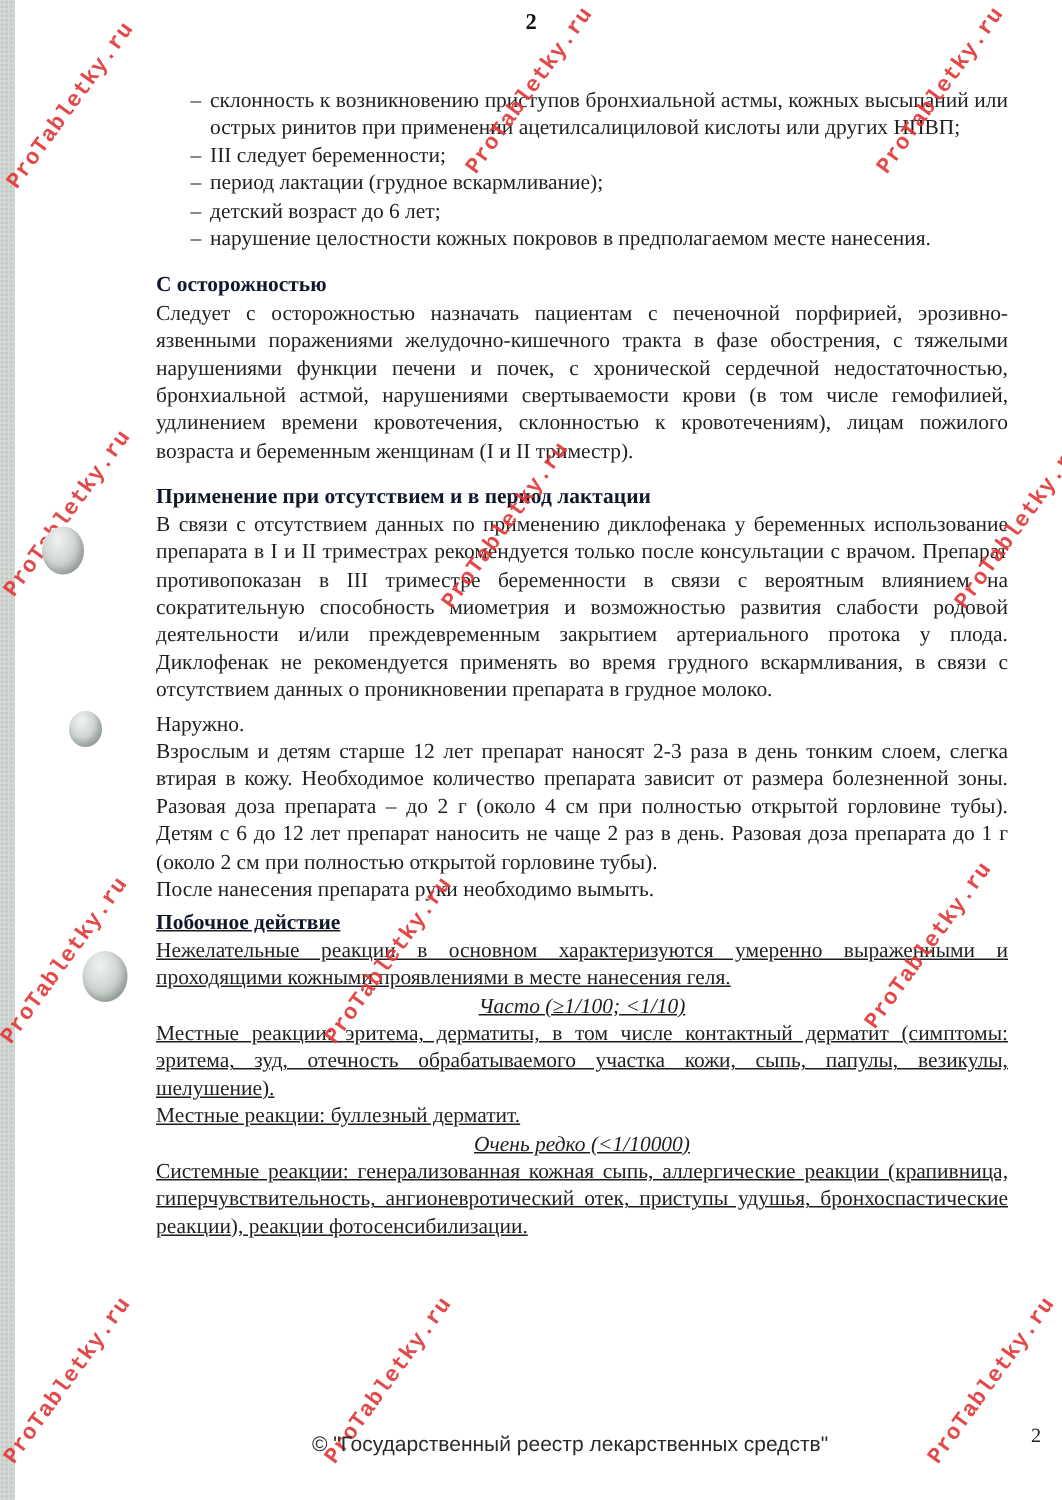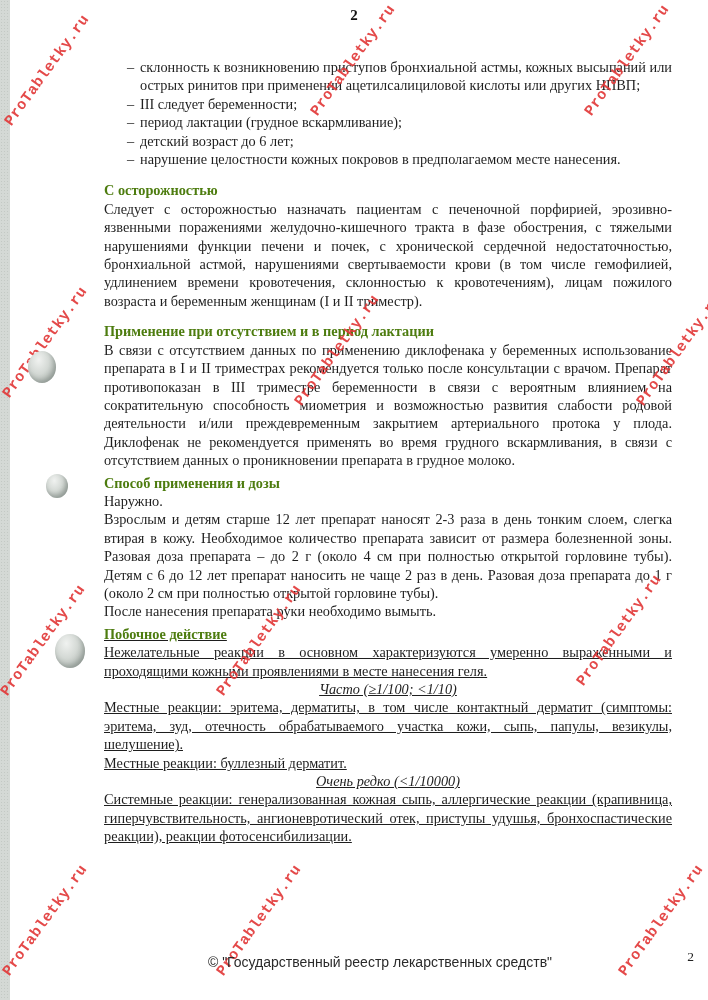--- a/index.html
+++ b/index.html
@@ -28,21 +28,21 @@
   }
   .list .li{
     position:relative;padding-left:36px;text-align:justify;
   }
   .list .dash{position:absolute;left:23px;top:0;}
   .section{margin:0;}
   .s1{margin-top:13px;}
   .s2{margin-top:12px;}
   .s3{margin-top:4px;}
   .s4{margin-top:4px;text-decoration:underline;}
-  .heading{font-weight:bold;color:#4d7c0f;}
+  .heading{font-weight:bold;color:#0f172a;}
   p{margin:0;text-align:justify;}
   .italic{font-style:italic;text-align:center;}
   .wm{
     position:absolute;
     font-family:"Liberation Mono", monospace;
     font-weight:bold;
     font-size:15px;
     line-height:19px;
     letter-spacing:0.5px;
     color:#e23a3a;
@@ -90,21 +90,20 @@
       <div class="heading">С осторожностью</div>
       <p>Следует с осторожностью назначать пациентам с печеночной порфирией, эрозивно-язвенными поражениями желудочно-кишечного тракта в фазе обострения, с тяжелыми нарушениями функции печени и почек, с хронической сердечной недостаточностью, бронхиальной астмой, нарушениями свертываемости крови (в том числе гемофилией, удлинением времени кровотечения, склонностью к кровотечениям), лицам пожилого возраста и беременным женщинам (I и II триместр).</p>
     </div>
 
     <div class="section s2">
       <div class="heading">Применение при отсутствием и в период лактации</div>
       <p>В связи с отсутствием данных по применению диклофенака у беременных использование препарата в I и II триместрах рекомендуется только после консультации с врачом. Препарат противопоказан в III триместре беременности в связи с вероятным влиянием на сократительную способность миометрия и возможностью развития слабости родовой деятельности и/или преждевременным закрытием артериального протока у плода. Диклофенак не рекомендуется применять во время грудного вскармливания, в связи с отсутствием данных о проникновении препарата в грудное молоко.</p>
     </div>
 
     <div class="section s3">
-      <div class="heading">Способ применения и дозы</div>
       <p>Наружно.</p>
       <p>Взрослым и детям старше 12 лет препарат наносят 2-3 раза в день тонким слоем, слегка втирая в кожу. Необходимое количество препарата зависит от размера болезненной зоны. Разовая доза препарата – до 2 г (около 4 см при полностью открытой горловине тубы). Детям с 6 до 12 лет препарат наносить не чаще 2 раз в день. Разовая доза препарата до 1 г (около 2 см при полностью открытой горловине тубы).</p>
       <p>После нанесения препарата руки необходимо вымыть.</p>
     </div>
 
     <div class="section s4">
       <div class="heading">Побочное действие</div>
       <p>Нежелательные реакции в основном характеризуются умеренно выраженными и проходящими кожными проявлениями в месте нанесения геля.</p>
       <p class="italic">Часто (≥1/100; &lt;1/10)</p>
       <p>Местные реакции: эритема, дерматиты, в том числе контактный дерматит (симптомы: эритема, зуд, отечность обрабатываемого участка кожи, сыпь, папулы, везикулы, шелушение).</p>

